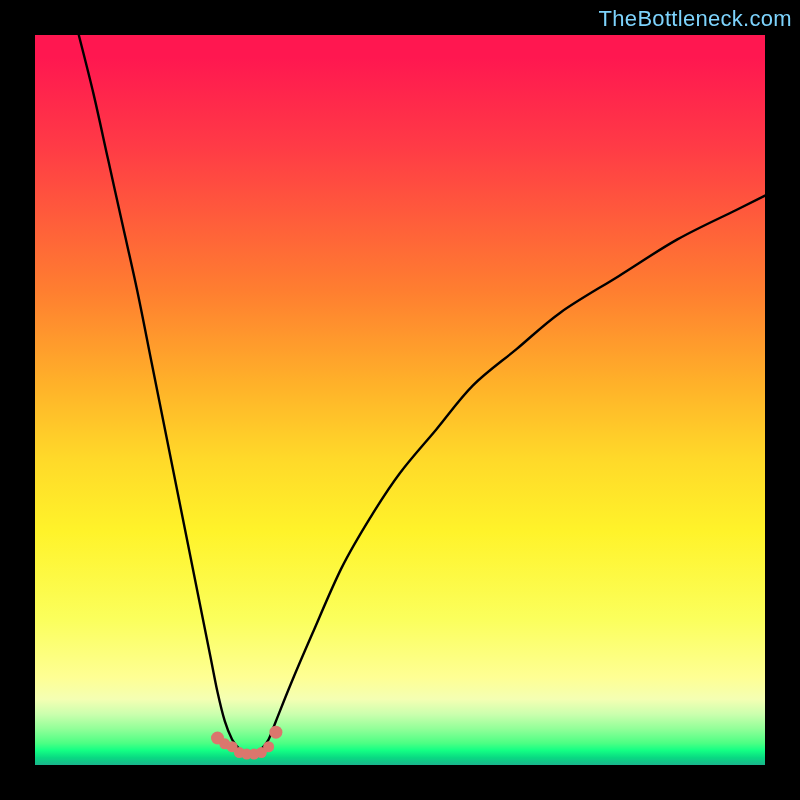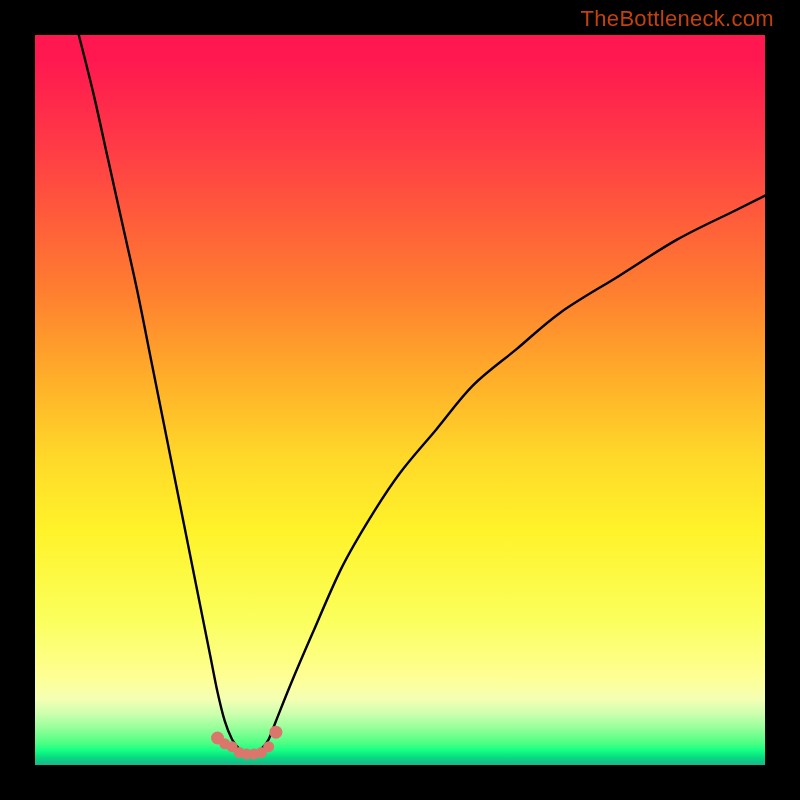--- a/index.html
+++ b/index.html
@@ -41,22 +41,22 @@
       #93ff99 95%,
       #4dff84 97%,
       #14ff84 98%,
       #09d982 99%,
       #1ab58c 100%
     );
   }
   .watermark {
     position: absolute;
     top: 6px;
-    right: 26px;
-    color: #c2410c;
+    right: 8px;
+    color: #7dd3fc;
     font-size: 22px;
     letter-spacing: 0.3px;
   }
   svg.curve {
     position: absolute;
     top: 35px;
     left: 35px;
     width: 730px;
     height: 730px;
     overflow: visible;

